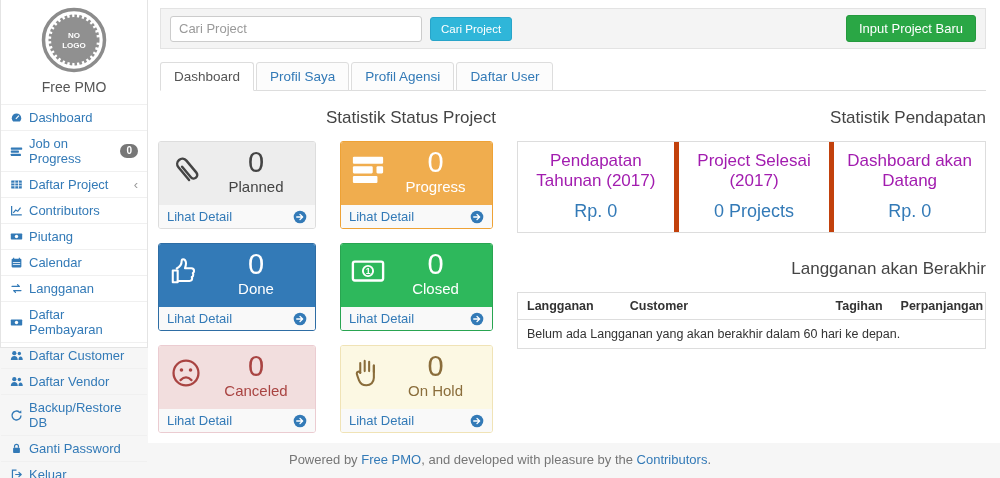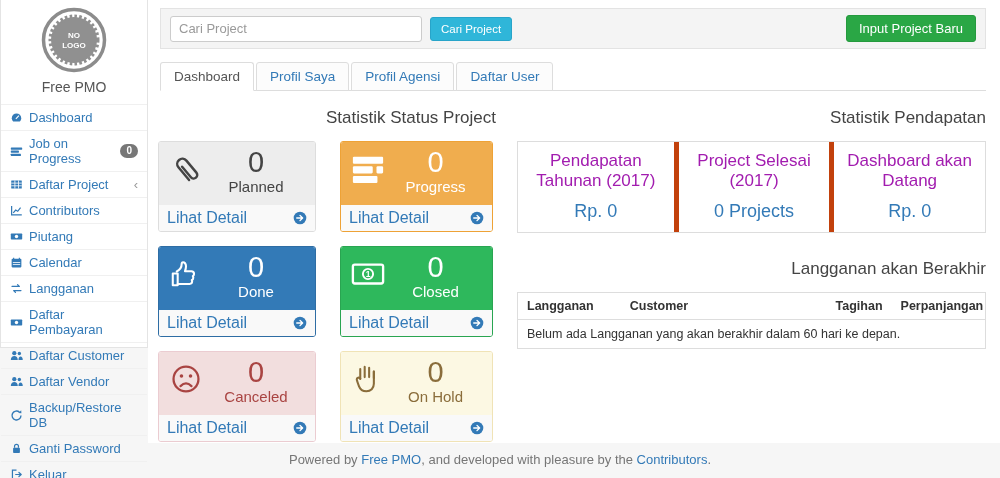--- a/index.html
+++ b/index.html
@@ -55,21 +55,21 @@
   .cards { display:grid; grid-template-columns:158px 153px; column-gap:24px; row-gap:14px; }
   .scard { border:1px solid #ddd; border-radius:3px; overflow:hidden; background:#fff; }
   .scard-body { height:63px; display:flex; }
   .card-ic-wrap { width:46px; padding:10px 0 0 10px; flex:none; }
   .card-ic { width:34px; height:34px; }
   .rot { transform:rotate(-40deg); }
   .card-right { flex:1; text-align:center; padding:4px 8px 6px 0; }
   .card-count { font-size:29px; line-height:32px; }
   .card-label { font-size:15px; }
   .scard-foot { background:#f9f9f9; padding:4px 8px; display:flex;
-    justify-content:space-between; align-items:center; font-size:16px; color:#337ab7; cursor:pointer; }
+    justify-content:space-between; align-items:center; font-size:13px; color:#337ab7; cursor:pointer; }
   .arrow-ic { width:14px; height:14px; cursor:pointer; }
 
   .theme-light  { border-color:#ddd; }    .theme-light  .scard-body{ background:#ededed; color:#444; }
   .theme-orange { border-color:#eea236; } .theme-orange .scard-body{ background:#f0ad4e; color:#fff; }
   .theme-blue   { border-color:#2e6da4; } .theme-blue   .scard-body{ background:#337ab7; color:#fff; }
   .theme-green  { border-color:#29a551; } .theme-green  .scard-body{ background:#2eb85c; color:#fff; }
   .theme-pink   { border-color:#ebccd1; } .theme-pink   .scard-body{ background:#f2dede; color:#a94442; }
   .theme-cream  { border-color:#f0e3b6; } .theme-cream  .scard-body{ background:#fcf8e3; color:#8a6d3b; }
 
   

